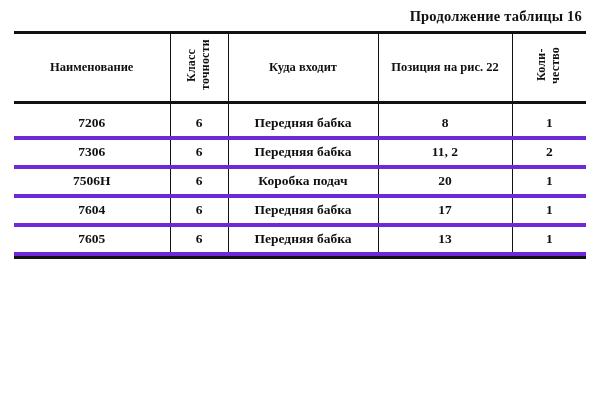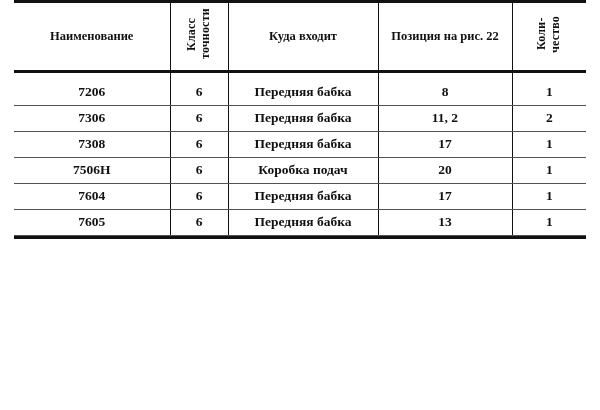--- a/index.html
+++ b/index.html
@@ -76,21 +76,21 @@
     font-size: 12px;
     font-weight: bold;
     letter-spacing: 0.2px;
   }
   .body-cell {
     text-align: center;
     font-size: 13.5px;
     font-weight: bold;
     height: 25px;
     border-right: 1.5px solid #111;
-    border-bottom: 1px solid #6d28d9;
+    border-bottom: 4px solid #6d28d9;
     padding: 0 2px;
     white-space: pre-line;
     line-height: 1.2;
   }
   .body-cell.last {
     border-right: none;
   }
   .body-cell.noline {
     border-bottom: none;
   }
@@ -107,20 +107,21 @@
     border-right: 1.5px solid #111;
     border-bottom: none;
   }
   .spacer-row td.last { border-right: none; }
 </style>
 </head>
 <body>
 
 <div class="page">
 
+  <div class="continuation">Продолжение таблицы 16</div>
 
   <div class="rule-top"></div>
 
   <table class="tbl">
     <colgroup>
       <col class="c-name">
       <col class="c-class">
       <col class="c-where">
       <col class="c-pos">
       <col class="c-qty">
@@ -168,27 +169,20 @@
         <td class="body-cell last">1</td>
       </tr>
       <tr>
         <td class="body-cell">7306</td>
         <td class="body-cell">6</td>
         <td class="body-cell">Передняя бабка</td>
         <td class="body-cell">11, 2</td>
         <td class="body-cell last">2</td>
       </tr>
       <tr>
-        <td class="body-cell">7308</td>
-        <td class="body-cell">6</td>
-        <td class="body-cell">Передняя бабка</td>
-        <td class="body-cell">17</td>
-        <td class="body-cell last">1</td>
-      </tr>
-      <tr>
         <td class="body-cell">7506Н</td>
         <td class="body-cell">6</td>
         <td class="body-cell">Коробка подач</td>
         <td class="body-cell">20</td>
         <td class="body-cell last">1</td>
       </tr>
       <tr>
         <td class="body-cell">7604</td>
         <td class="body-cell">6</td>
         <td class="body-cell">Передняя бабка</td>

